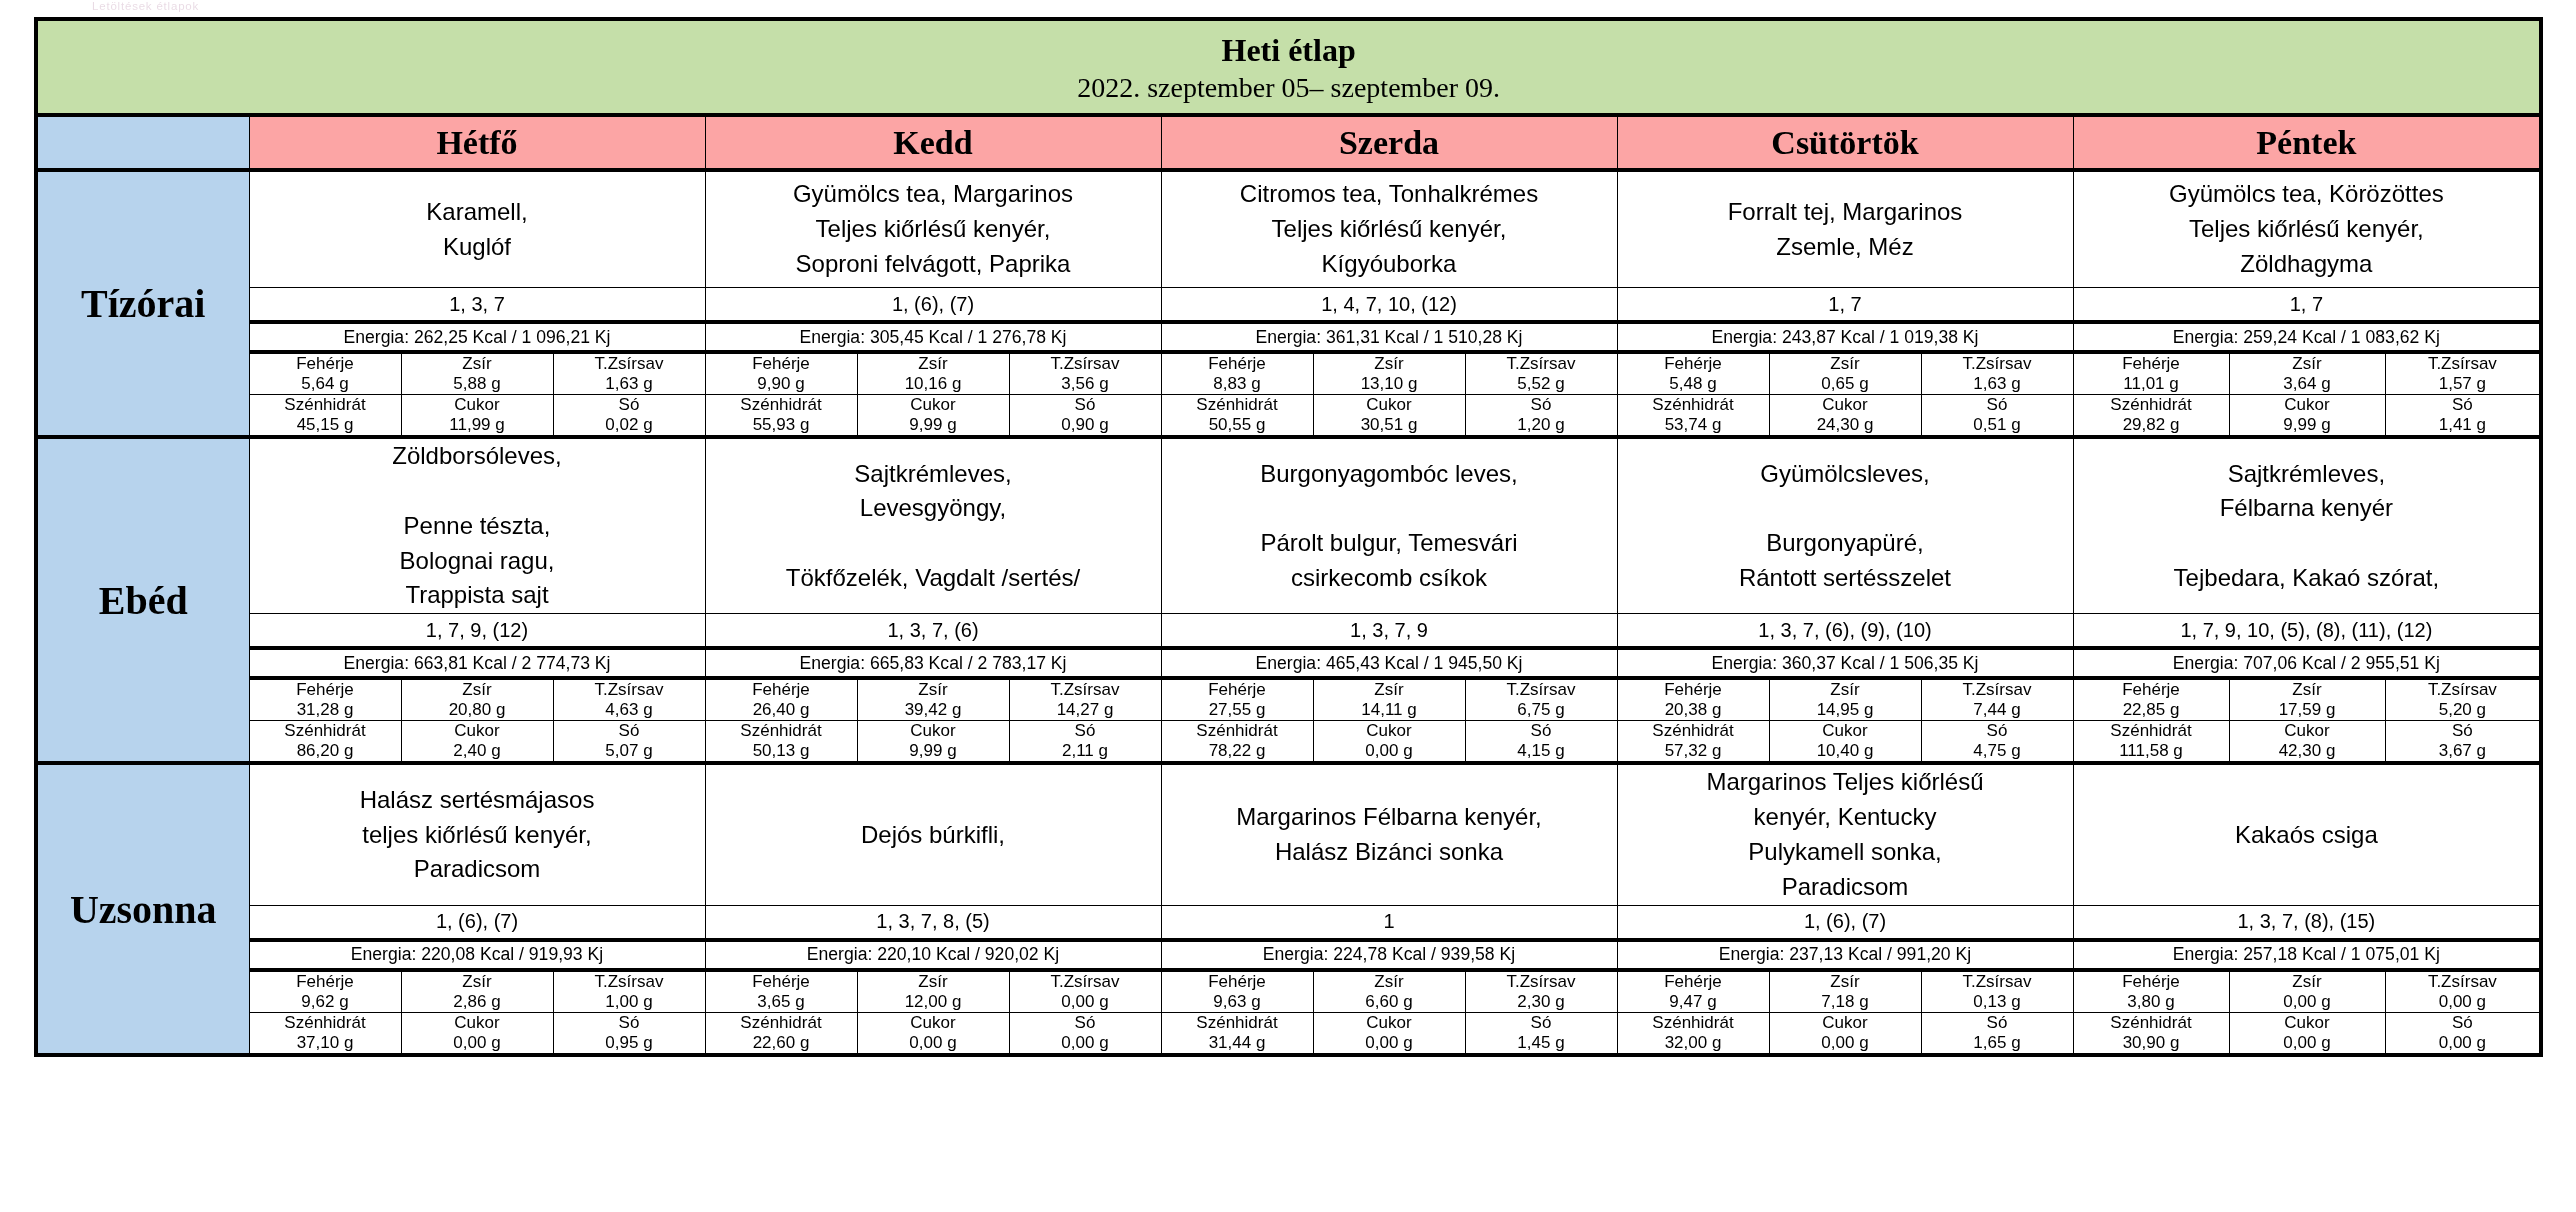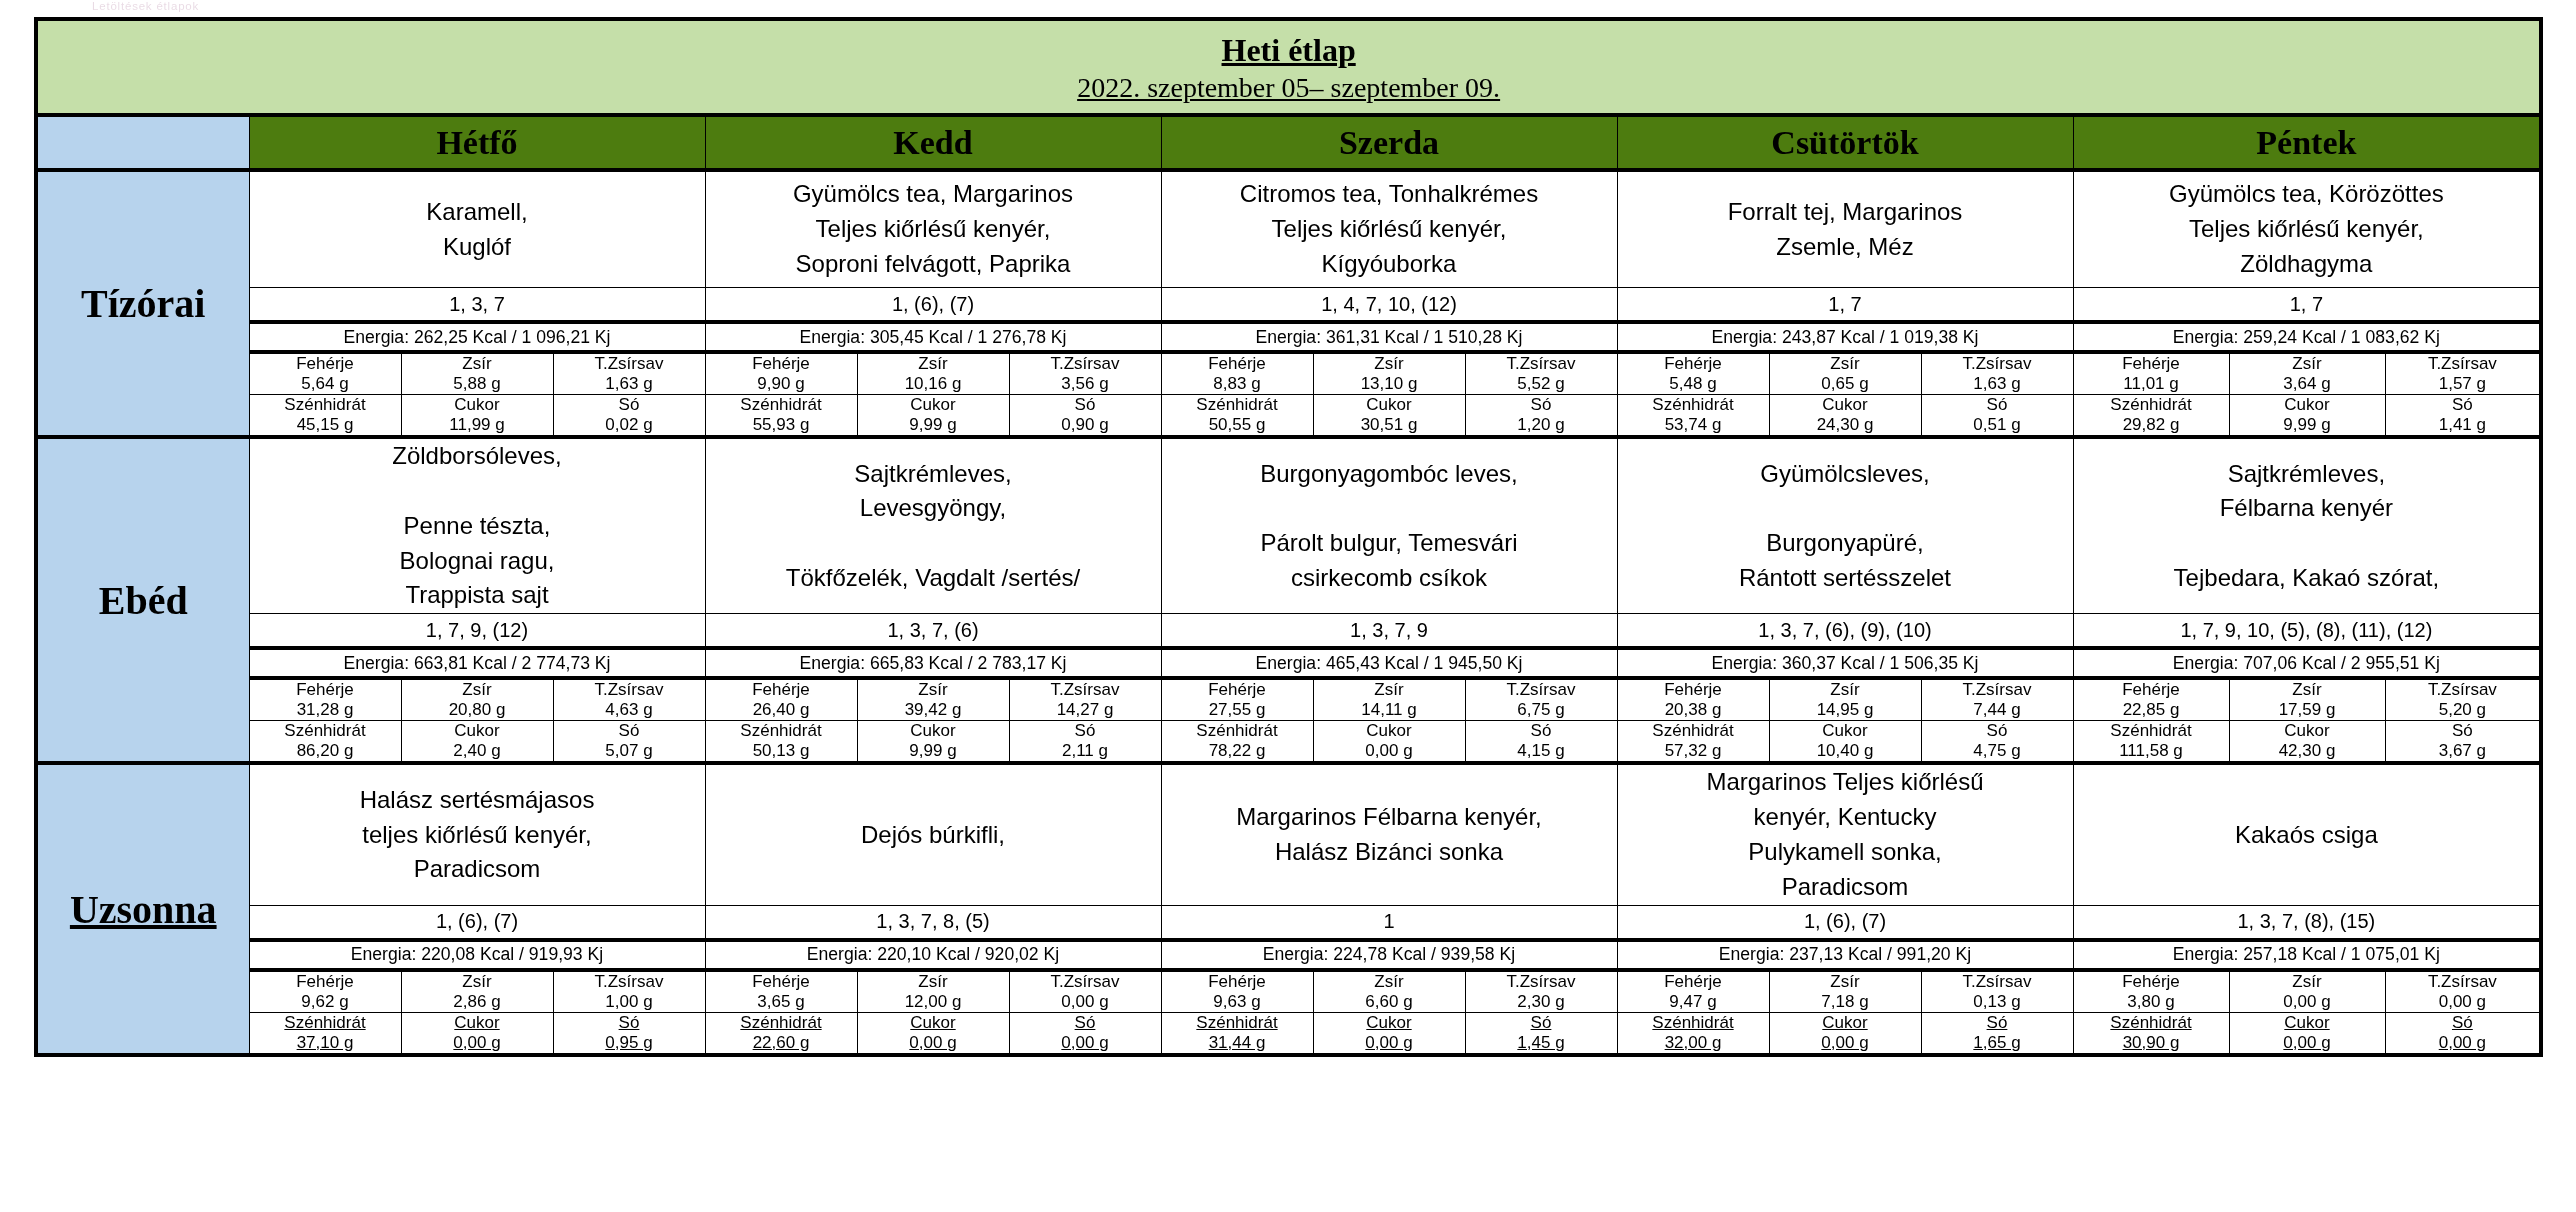--- a/index.html
+++ b/index.html
@@ -44,21 +44,21 @@
   table.menu td {
     border: 1.5px solid #000000;
     padding: 0;
     vertical-align: middle;
     text-align: center;
     color: #000000;
   }
 
   
   .thick-top { border-top: 4.6px solid #000 !important; }
-  .thick-bottom { border-bottom: 4.6px solid #000 !important; text-decoration: underline; }
+  .thick-bottom { border-bottom: 4.6px solid #000 !important; }
   .thick-left { border-left: 4.6px solid #000 !important; }
   .thick-right { border-right: 4.6px solid #000 !important; }
 
   
   .banner {
     background: #c5dfa9;
     height: 92px;
     font-family: "Liberation Serif", serif;
   }
   .banner-title {
@@ -76,21 +76,21 @@
     background: #b7d3ed;
     font-family: "Liberation Serif", serif;
     font-size: 40px;
     font-weight: bold;
     text-align: center;
     vertical-align: middle;
   }
 
   
   .day-head {
-    background: #4d7c0f;
+    background: #fca5a5;
     font-family: "Liberation Serif", serif;
     font-size: 34px;
     font-weight: bold;
     height: 51px;
   }
   .corner-cell { background: #b7d3ed; }
 
   
   .food {
     font-size: 24px;

